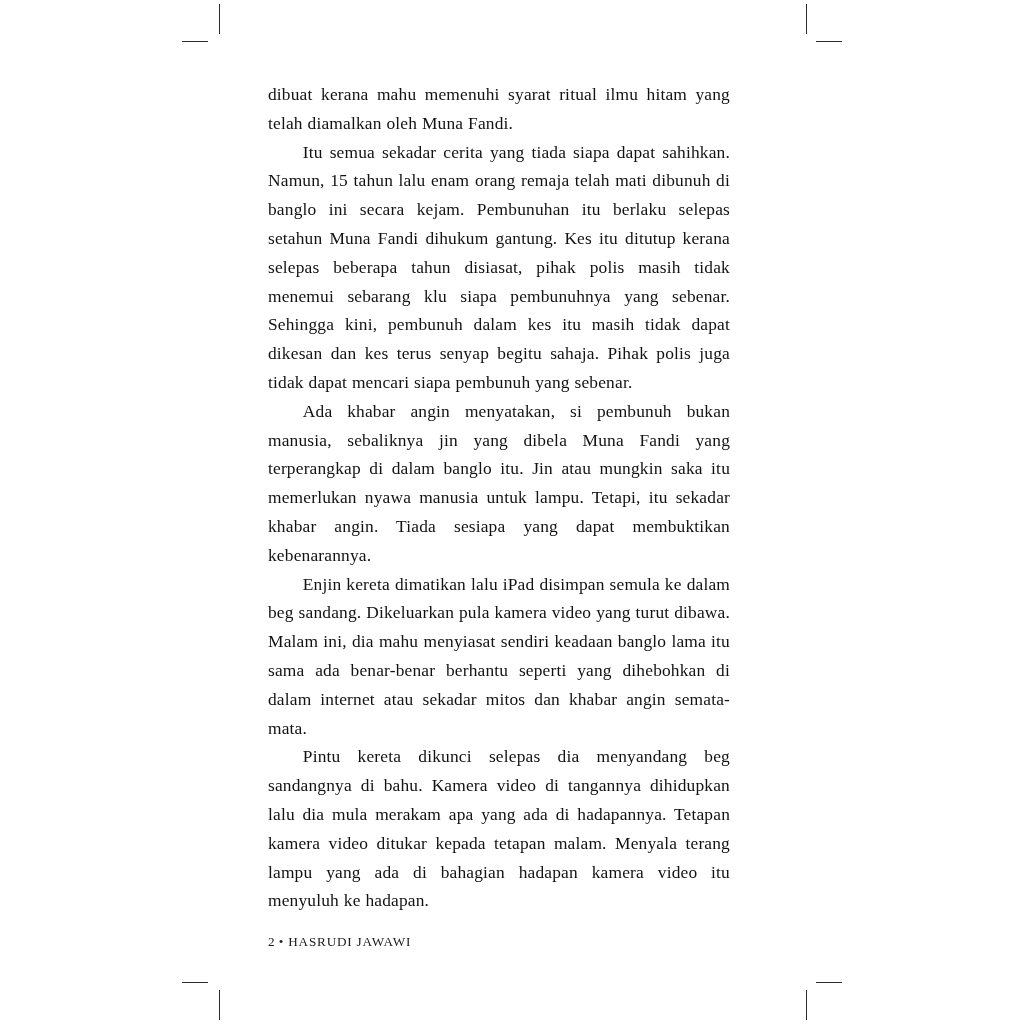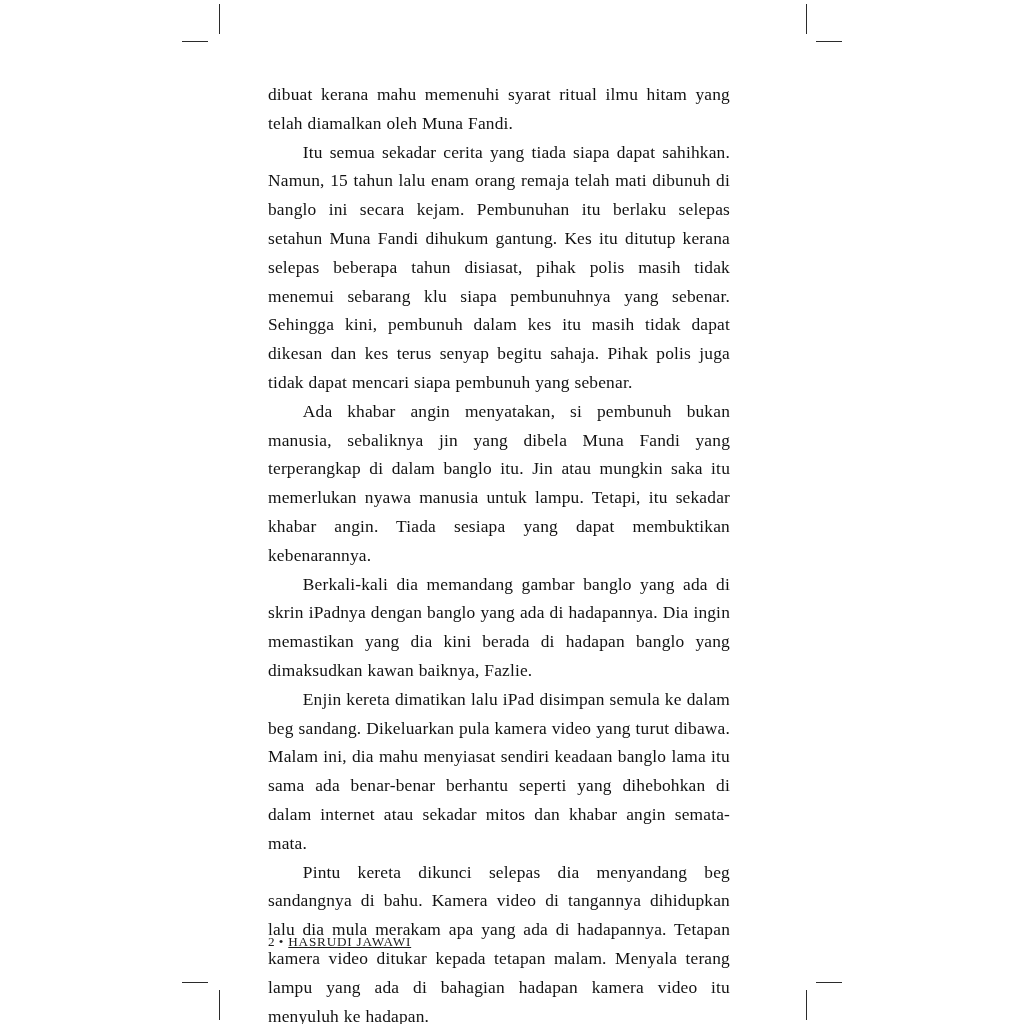--- a/index.html
+++ b/index.html
@@ -61,42 +61,41 @@
     left: 268px;
     top: 934px;
     width: 462px;
     font-size: 13.2px;
     letter-spacing: 0.06em;
     color: #1a1a1a;
     font-variant: small-caps;
   }
   #footer .folio-num { letter-spacing: 0.02em; }
   #footer .folio-sep { padding: 0 4px; }
-  #footer .folio-title { font-variant: small-caps; text-decoration: underline; }
+  #footer .folio-title { font-variant: small-caps; }
 </style>
 </head>
 <body>
 
 <div id="page-sheet">
 
   <div class="crop-mark crop-v" style="left:219px; top:4px; height:30px;"></div>
   <div class="crop-mark crop-h" style="left:182px; top:41px; width:26px;"></div>
   <div class="crop-mark crop-v" style="left:806px; top:4px; height:30px;"></div>
   <div class="crop-mark crop-h" style="left:816px; top:41px; width:26px;"></div>
 
   <div class="crop-mark crop-h" style="left:182px; top:982px; width:26px;"></div>
   <div class="crop-mark crop-v" style="left:219px; top:990px; height:30px;"></div>
   <div class="crop-mark crop-h" style="left:816px; top:982px; width:26px;"></div>
   <div class="crop-mark crop-v" style="left:806px; top:990px; height:30px;"></div>
 
   <div id="text-column">
     <p class="para">dibuat kerana mahu memenuhi syarat ritual ilmu hitam yang telah diamalkan oleh Muna Fandi.</p>
     <p class="para indent">Itu semua sekadar cerita yang tiada siapa dapat sahihkan. Namun, 15 tahun lalu enam orang remaja telah mati dibunuh di banglo ini secara kejam. Pembunuhan itu berlaku selepas setahun Muna Fandi dihukum gantung. Kes itu ditutup kerana selepas beberapa tahun disiasat, pihak polis masih tidak menemui sebarang klu siapa pembunuhnya yang sebenar. Sehingga kini, pembunuh dalam kes itu masih tidak dapat dikesan dan kes terus senyap begitu sahaja. Pihak polis juga tidak dapat mencari siapa pembunuh yang sebenar.</p>
     <p class="para indent">Ada khabar angin menyatakan, si pembunuh bukan manusia, sebaliknya jin yang dibela Muna Fandi yang terperangkap di dalam banglo itu. Jin atau mungkin saka itu memerlukan nyawa manusia untuk lampu. Tetapi, itu sekadar khabar angin. Tiada sesiapa yang dapat membuktikan kebenarannya.</p>
-    <p class="para indent">Berkali-kali dia memandang gambar banglo yang ada di skrin iPadnya dengan banglo yang ada di hadapannya. Dia ingin memastikan yang dia kini berada di hadapan banglo yang dimaksudkan kawan baiknya, Fazlie.</p>
     <p class="para indent">Enjin kereta dimatikan lalu iPad disimpan semula ke dalam beg sandang. Dikeluarkan pula kamera video yang turut dibawa. Malam ini, dia mahu menyiasat sendiri keadaan banglo lama itu sama ada benar-benar berhantu seperti yang dihebohkan di dalam internet atau sekadar mitos dan khabar angin semata-mata.</p>
     <p class="para indent">Pintu kereta dikunci selepas dia menyandang beg sandangnya di bahu. Kamera video di tangannya dihidupkan lalu dia mula merakam apa yang ada di hadapannya. Tetapan kamera video ditukar kepada tetapan malam. Menyala terang lampu yang ada di bahagian hadapan kamera video itu menyuluh ke hadapan.</p>
 
   </div>
 
   <div id="footer">
     <span class="folio-num">2</span><span class="folio-sep">•</span><span class="folio-title">HASRUDI JAWAWI</span>
   </div>
 
 </div>

